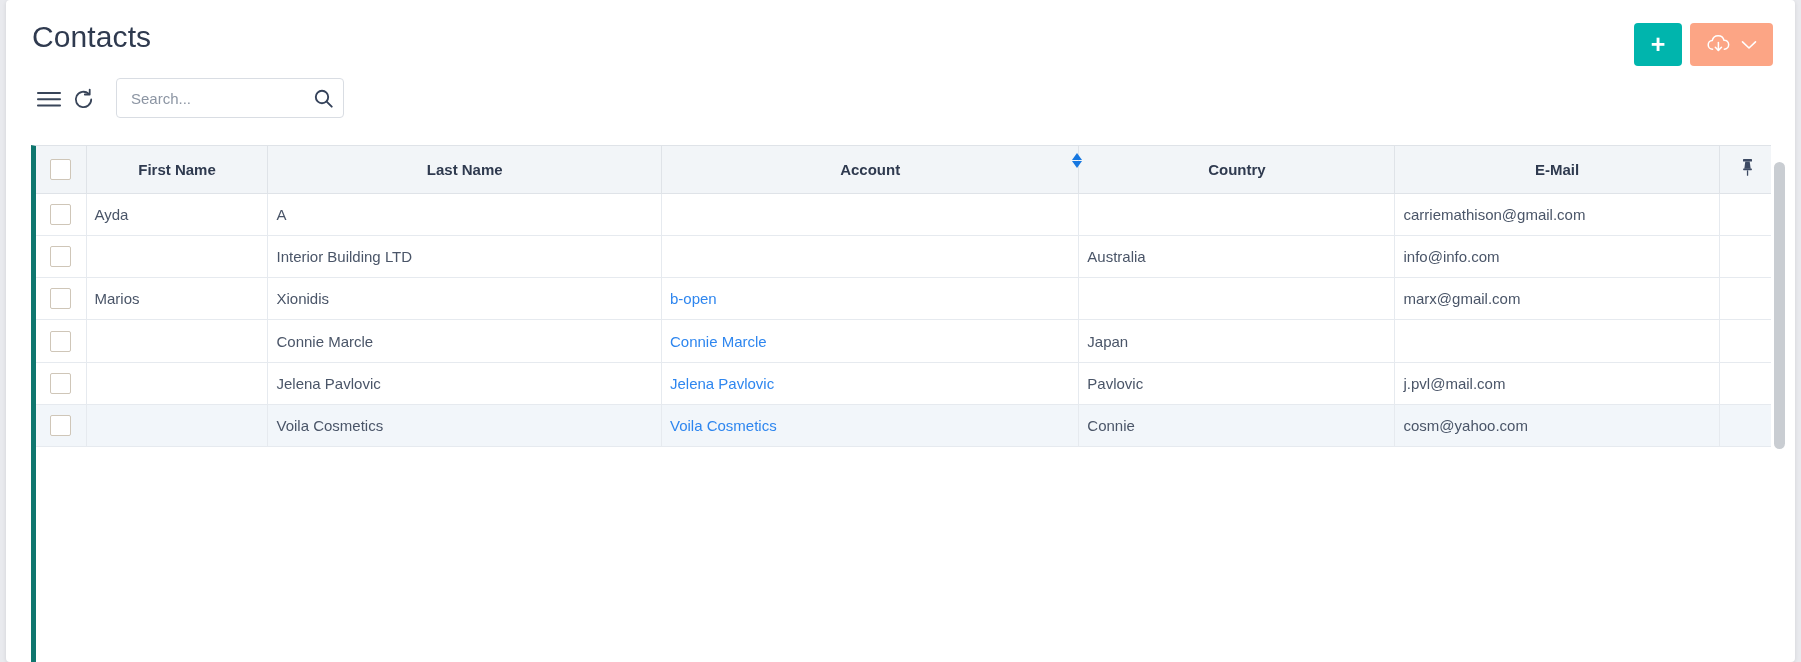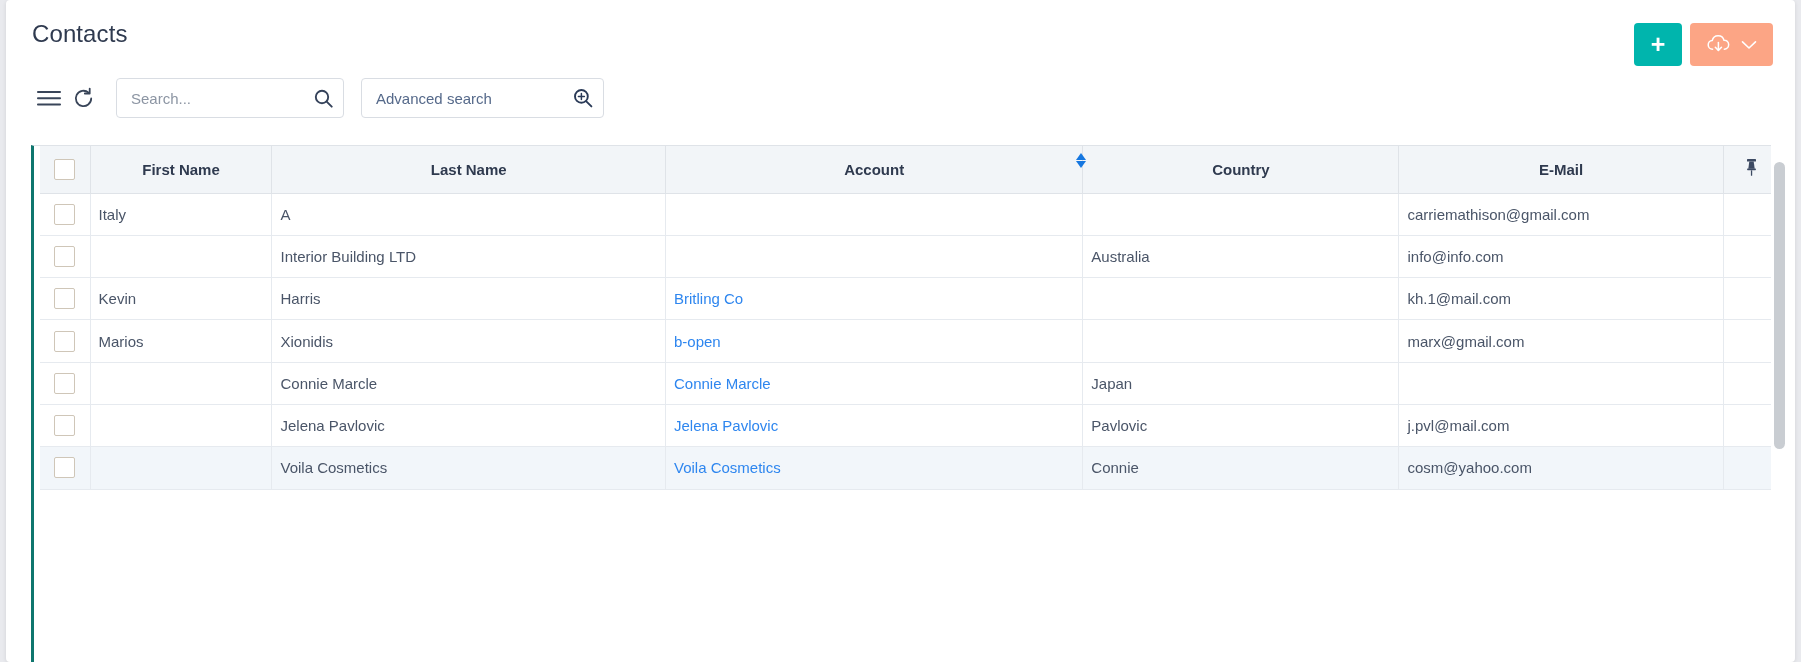--- a/index.html
+++ b/index.html
@@ -22,21 +22,21 @@
     border-radius: 4px;
     box-shadow: 0 1px 4px rgba(0,0,0,0.10);
     overflow: hidden;
   }
 
   
   .page-title {
     position: absolute;
     left: 26px;
     top: 20px;
-    font-size: 24px;
+    font-size: 30px;
     font-weight: 400;
     color: #2f3a4f;
     letter-spacing: 0.1px;
   }
 
   .header-actions {
     position: absolute;
     right: 22px;
     top: 23px;
     display: flex;
@@ -74,21 +74,21 @@
     cursor: pointer;
   }
   .btn-export svg { display: block; }
 
   
   .toolbar {
     position: absolute;
     left: 26px;
     top: 78px;
     display: flex;
-    align-items: center;
+    align-items: flex-end;
     gap: 0;
   }
 
   .icon-btn {
     width: 34px;
     height: 38px;
     display: flex;
     align-items: center;
     justify-content: center;
     cursor: pointer;
@@ -137,22 +137,21 @@
 
   
   .table-wrap {
     position: absolute;
     left: 25px;
     top: 145px;
     width: 1740px;
     height: 517px;
     overflow: hidden;
     border-top: 1px solid #dfe3e8;
-    border-left: 3px solid #0f766e;
-    padding-left: 6px;
+    border-left: 5px solid #0f766e;
   }
 
   table {
     border-collapse: collapse;
     width: 1740px;
     table-layout: fixed;
   }
 
   thead th {
     background: #f2f5f8;
@@ -302,30 +301,20 @@
     <div class="search-box">
       <input class="search-input" type="text" placeholder="Search..." style="">
       <span class="search-icon-wrap">
         <svg width="19" height="19" viewBox="0 0 19 19" fill="none">
           <circle cx="8" cy="8" r="6.2" stroke="#35425a" stroke-width="1.9" fill="none"></circle>
           <path d="M12.7 12.7l5 5" stroke="#35425a" stroke-width="1.9" stroke-linecap="round"></path>
         </svg>
       </span>
     </div>
 
-    <div class="search-box advanced">
-      <input class="search-input" type="text" placeholder="Advanced search" style="">
-      <span class="search-icon-wrap">
-        <svg width="20" height="20" viewBox="0 0 20 20" fill="none">
-          <circle cx="8.4" cy="8.4" r="6.4" stroke="#2a3a57" stroke-width="1.9" fill="none"></circle>
-          <path d="M13.3 13.3l5.1 5.1" stroke="#2a3a57" stroke-width="1.9" stroke-linecap="round"></path>
-          <path d="M8.4 5.4v6M5.4 8.4h6" stroke="#2a3a57" stroke-width="1.5" stroke-linecap="round"></path>
-        </svg>
-      </span>
-    </div>
   </div>
 
   <div class="table-wrap">
     <table>
       <thead>
         <tr>
           <th class="col-check">
             <span class="checkbox"></span>
           </th>
           <th class="col-first">First Name</th>
@@ -347,47 +336,38 @@
                 <rect x="3.1" y="10.4" width="8.8" height="1.8" rx="0.6" fill="#3d4a63"></rect>
                 <rect x="6.9" y="12.2" width="1.3" height="5.6" rx="0.5" fill="#3d4a63"></rect>
               </svg>
             </span>
           </th>
         </tr>
       </thead>
       <tbody id="tbody">
           <tr>
             <td class="col-check"><span class="checkbox"></span></td>
-            <td class="col-first">Italy</td>
+            <td class="col-first">Ayda</td>
             <td class="col-last">A</td>
             <td class="col-acct"></td>
             <td class="col-country"></td>
             <td class="col-email">carriemathison@gmail.com</td>
             <td class="col-pin"></td>
           </tr>
           <tr>
             <td class="col-check"><span class="checkbox"></span></td>
             <td class="col-first"></td>
             <td class="col-last">Interior Building LTD</td>
             <td class="col-acct"></td>
             <td class="col-country">Australia</td>
             <td class="col-email">info@info.com</td>
             <td class="col-pin"></td>
           </tr>
           <tr>
             <td class="col-check"><span class="checkbox"></span></td>
-            <td class="col-first">Kevin</td>
-            <td class="col-last">Harris</td>
-            <td class="col-acct"><span class="cell-link">Britling Co</span></td>
-            <td class="col-country"></td>
-            <td class="col-email">kh.1@mail.com</td>
-            <td class="col-pin"></td>
-          </tr>
-          <tr>
-            <td class="col-check"><span class="checkbox"></span></td>
             <td class="col-first">Marios</td>
             <td class="col-last">Xionidis</td>
             <td class="col-acct"><span class="cell-link">b-open</span></td>
             <td class="col-country"></td>
             <td class="col-email">marx@gmail.com</td>
             <td class="col-pin"></td>
           </tr>
           <tr>
             <td class="col-check"><span class="checkbox"></span></td>
             <td class="col-first"></td>

